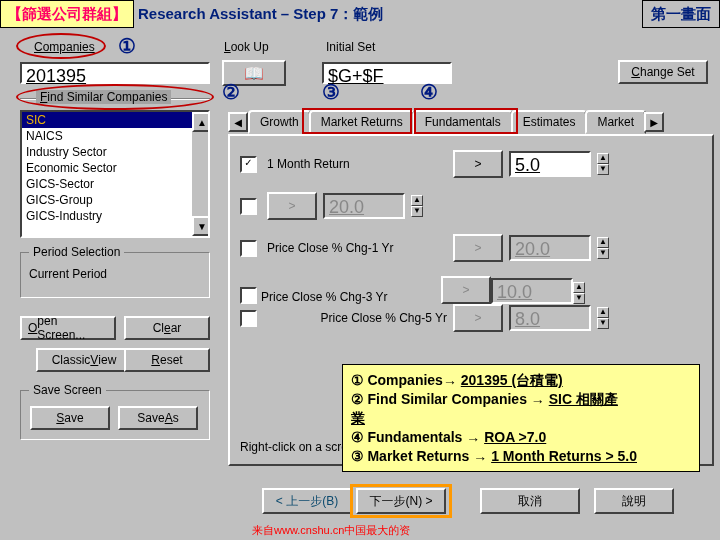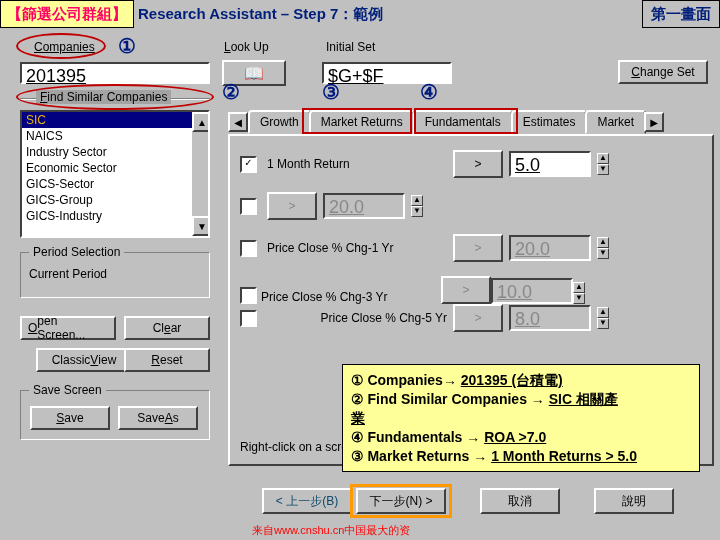--- a/index.html
+++ b/index.html
@@ -287,19 +287,19 @@
       <div><span>② Find Similar Companies</span> <span class="arrow">→</span> <span class="und">SIC 相關產</span></div>
       <div><span class="und">業</span></div>
       <div><span>④ Fundamentals</span> <span class="arrow">→</span> <span class="und">ROA &gt;7.0</span></div>
       <div><span>③ Market Returns</span> <span class="arrow">→</span> <span class="und">1 Month Returns &gt; 5.0</span></div>
     </div>
 
     <div class="abs btn3d" style="bottom:26px; left:262px; width:90px; height:26px; color:#0c4a6e;">&lt; 上一步(B)</div>
     <div class="abs btn3d" style="bottom:26px; left:356px; width:90px; height:26px;">下一步(N) &gt;</div>
 
     <div class="abs" style="bottom:22px; left:350px; width:102px; height:34px; border:3px solid #ff9900;"></div>
-    <div class="abs btn3d" style="bottom:26px; left:480px; width:80px; height:26px;">取消</div>
+    <div class="abs btn3d" style="bottom:26px; left:480px; width:100px; height:26px;">取消</div>
     <div class="abs btn3d" style="bottom:26px; left:594px; width:80px; height:26px;">說明</div>
 
     <div class="abs footer-source" style="bottom:2px; left:252px;">来自www.cnshu.cn中国最大的资</div>
 
   </div>
 </div>
 
 </body></html>

